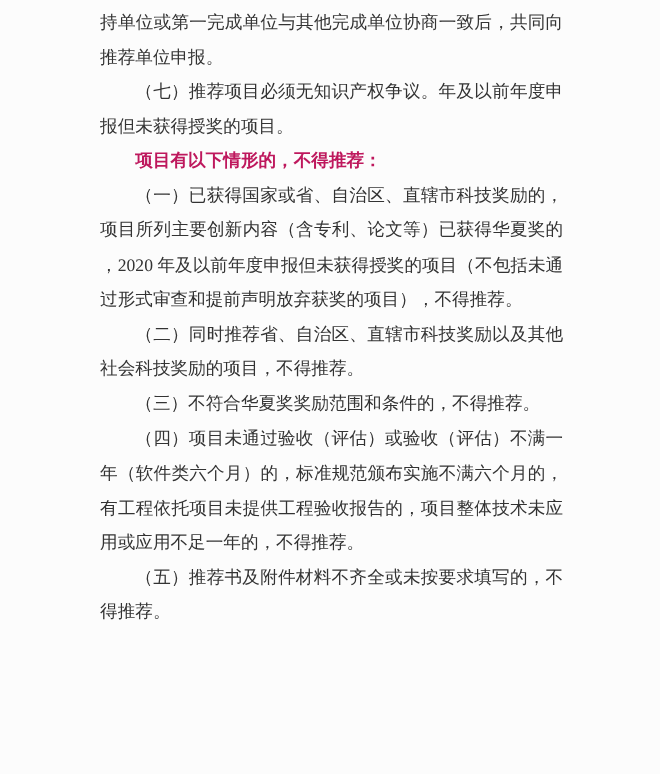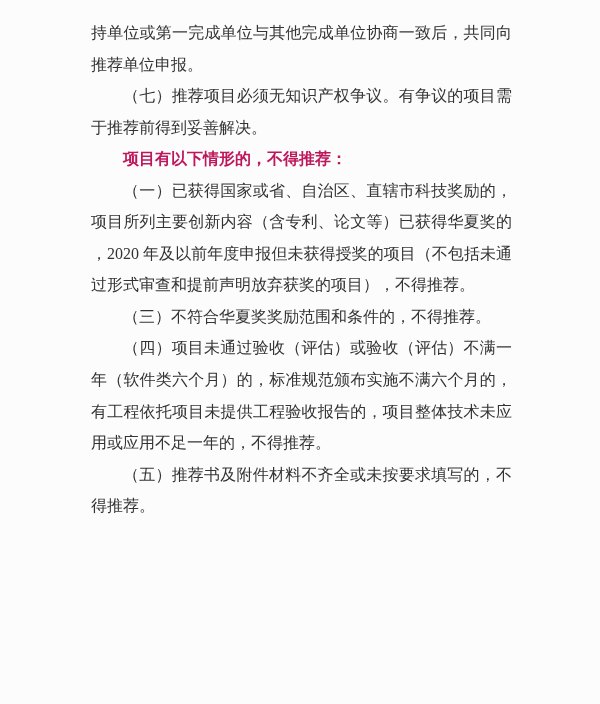--- a/index.html
+++ b/index.html
@@ -10,21 +10,21 @@
     overflow: hidden;
   }
   body {
     background: #fcfcfc;
     font-family: "Liberation Serif", "DejaVu Serif", serif;
   }
   .page {
     box-sizing: border-box;
     width: 600px;
     height: 704px;
-    padding: 17px 88px 0 91px;
+    padding: 5px 88px 0 91px;
     background: #fcfcfc;
   }
   .doc-body {
     width: 421px;
   }
   p.para {
     margin: 0;
     padding: 0;
     font-size: 16px;
     line-height: 31.55px;
@@ -42,20 +42,21 @@
     font-weight: bold;
     color: #be185d;
   }
 </style>
 </head>
 <body>
 
 <div class="page">
   <div class="doc-body">
     <p class="para">持单位或第一完成单位与其他完成单位协商一致后，共同向推荐单位申报。</p>
-    <p class="para indent">（七）推荐项目必须无知识产权争议。有争议的项目需于推荐前得到妥善解决。</p>
+    <p class="para indent">（七）推荐项目必须无知识产权争议。年及以前年度申报但未获得授奖的项目。</p>
     <p class="para indent bold">项目有以下情形的，不得推荐：</p>
     <p class="para indent">（一）已获得国家或省、自治区、直辖市科技奖励的，项目所列主要创新内容（含专利、论文等）已获得华夏奖的，2020 年及以前年度申报但未获得授奖的项目（不包括未通过形式审查和提前声明放弃获奖的项目），不得推荐。</p>
+    <p class="para indent">（二）同时推荐省、自治区、直辖市科技奖励以及其他社会科技奖励的项目，不得推荐。</p>
     <p class="para indent">（三）不符合华夏奖奖励范围和条件的，不得推荐。</p>
     <p class="para indent">（四）项目未通过验收（评估）或验收（评估）不满一年（软件类六个月）的，标准规范颁布实施不满六个月的，有工程依托项目未提供工程验收报告的，项目整体技术未应用或应用不足一年的，不得推荐。</p>
     <p class="para indent">（五）推荐书及附件材料不齐全或未按要求填写的，不得推荐。</p>
   </div>
 </div>
 
 </body></html>

